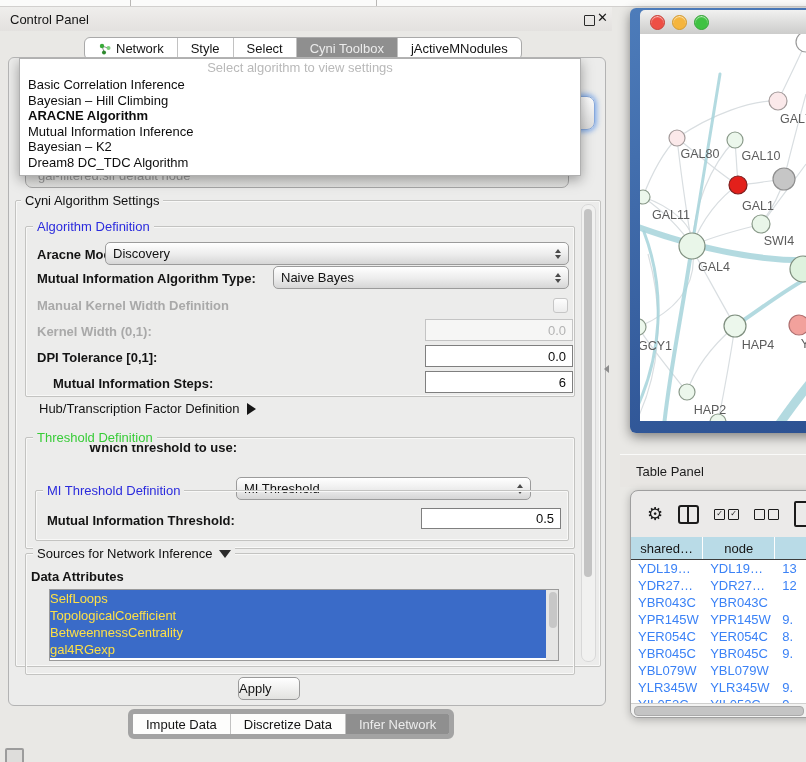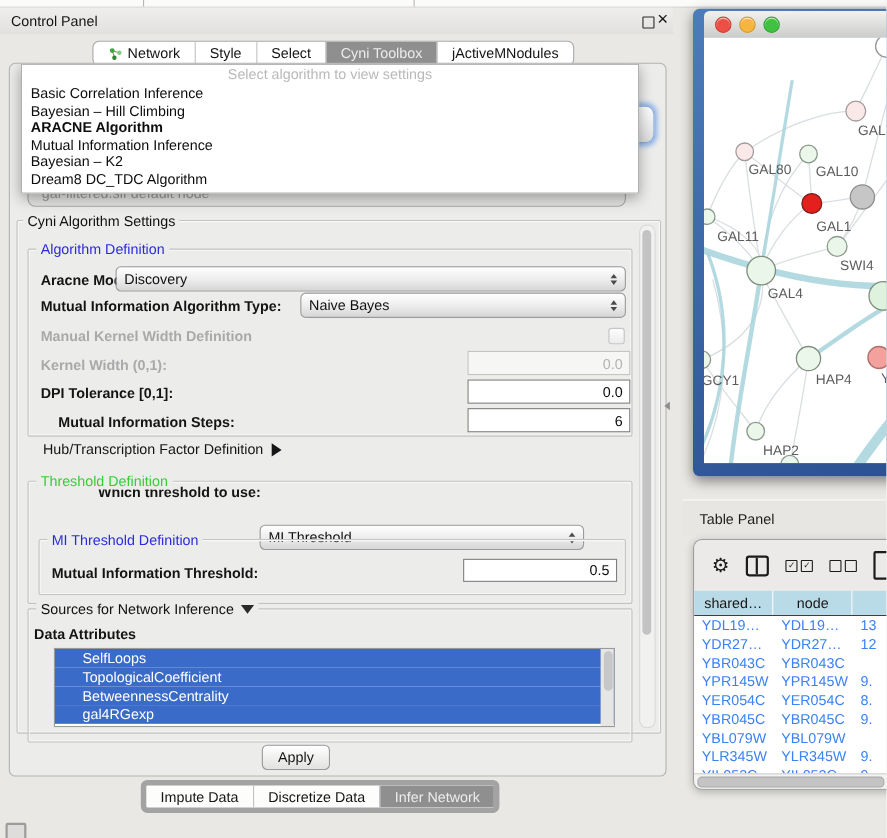--- a/index.html
+++ b/index.html
@@ -68,33 +68,33 @@
   .tfield.disabled{border-color:#c4c4c4;background:#f6f6f5;color:#b3b3b3;}
   .checkbox{width:13px;height:13px;border:1px solid #c6c6c6;border-radius:3px;
             background:linear-gradient(#fdfdfd,#ececec);}
 
   
   .vtrack{background:#f1f1f0;border:1px solid #d8d8d8;border-radius:7px;}
   .vthumb{background:#c3c3c3;border-radius:5px;}
 
   
   .attr-list{background:#fff;border:1px solid #9a9a9a;overflow:hidden;}
-  .attr-item{height:17px;line-height:17px;background:#3a6bc8;color:#ffffff;padding-left:25px;white-space:nowrap;}
+  .attr-item{height:17px;line-height:17px;background:#3a6bc8;color:#fde047;padding-left:0;white-space:nowrap;}
   .attr-scroll{position:absolute;right:0;top:0;width:12px;height:100%;background:#e6e6e5;}
   .attr-thumb{position:absolute;right:1.5px;top:2px;width:8px;height:36px;background:#c7c7c7;border-radius:4px;}
 
   .hub-row{color:#141414;white-space:nowrap;}
   .hub-arrow{display:inline-block;width:0;height:0;border-top:6px solid transparent;
              border-bottom:6px solid transparent;border-left:9px solid #161616;margin-left:8px;vertical-align:-2px;}
   .src-arrow{display:inline-block;width:0;height:0;border-left:6px solid transparent;
              border-right:6px solid transparent;border-top:8px solid #2a2a2a;margin-left:6px;vertical-align:0px;}
 
   .apply-btn{width:60px;height:21px;border:1px solid #9a9a9a;border-radius:5px;
              background:linear-gradient(#ffffff,#e2e2e0);display:flex;align-items:center;
-             justify-content:center;color:#141414;}
+             justify-content:flex-start;color:#141414;}
 
   
   .bottombar{left:128px;top:709px;display:inline-flex;background:#fdfdfc;border:5px solid #a3a3a3;
              border-radius:6px;overflow:hidden;height:20px;align-items:stretch;}
 
   
   .split-arrow{left:604px;top:365px;width:0;height:0;border-top:4px solid transparent;
                border-bottom:4px solid transparent;border-right:5px solid #8d8d8d;}
 
   

